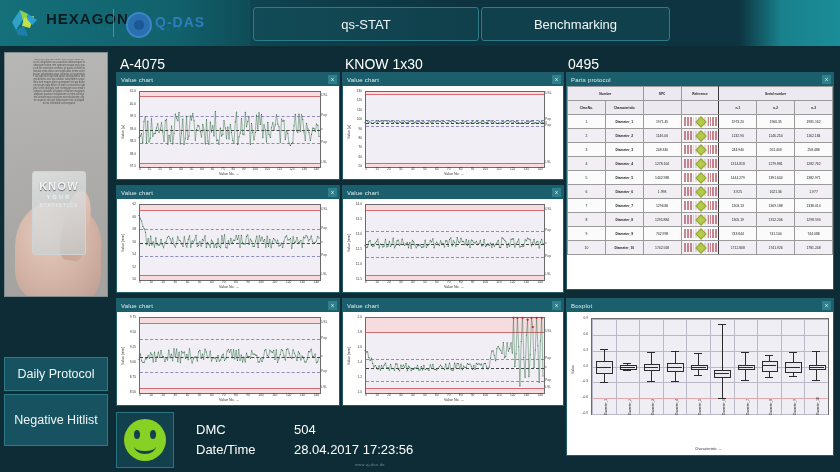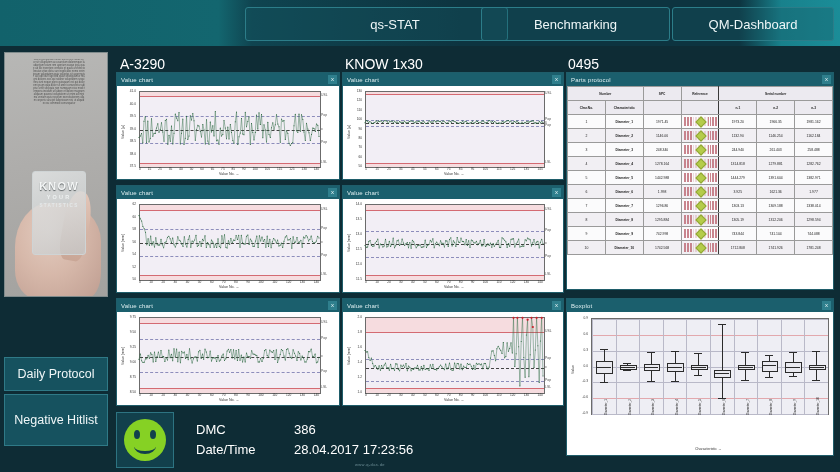--- a/index.html
+++ b/index.html
@@ -16,21 +16,21 @@
   #hextag{position:absolute;left:47px;top:26px;color:#14707a;font-size:5px;letter-spacing:2.1px;font-weight:bold;opacity:.85;}
   #divider{position:absolute;left:113px;top:9px;width:1px;height:28px;background:#6fb3ba;opacity:.6;}
   #qdascircle{position:absolute;left:126px;top:12px;width:22px;height:22px;border-radius:50%;
               background:#2a6fb0;border:2px solid #3d86c4;}
   #qdascircle:after{content:"";position:absolute;left:6px;top:6px;width:10px;height:10px;border-radius:50%;background:#1c5893;}
   #qdasname{position:absolute;left:155px;top:14px;color:#2f7dbd;font-size:14px;font-weight:bold;letter-spacing:1px;}
 
   .navtab{position:absolute;top:7px;height:32px;border:1px solid #2c7d89;border-radius:3px;
           background:rgba(23,88,100,.35);color:#eef6f7;font-size:13px;
           display:flex;align-items:center;justify-content:center;cursor:pointer;}
-  #tab0{left:245px;width:224px;padding-left:37px;}
+  #tab0{left:253px;width:224px;}
   #tab1{left:481px;width:187px;}
   #tab2{left:672px;width:160px;}
 
   
   #sidebar{position:absolute;left:4px;top:52px;width:104px;height:414px;}
   #sideimg{position:absolute;left:0;top:0;width:104px;height:245px;
            background:linear-gradient(170deg,#b7b7b5 0%,#aeadab 45%,#a3a29f 100%);
            overflow:hidden;border:1px solid #7f8b8c;box-sizing:border-box;}
   .blurtxt{position:absolute;left:28px;width:52px;font-size:2.6px;line-height:2.9px;
            color:#2d2d2d;opacity:.75;word-break:break-all;text-align:center;overflow:hidden;}
@@ -113,43 +113,56 @@
   .stlabel{position:absolute;color:#ffffff;font-size:13px;}
   .stval{position:absolute;color:#ffffff;font-size:13px;}
   #footnote{position:absolute;left:355px;top:462px;color:#6e8f97;font-size:4px;letter-spacing:.4px;}
 </style>
 </head>
 <body>
 
 <div id="app">
 
   <div id="header">
+    <div id="brandbar">
+      <svg id="hexlogo" viewBox="0 0 30 30">
+        <polygon points="2,14 10,2 14,10 6,22" fill="#2fa3c7"></polygon>
+        <polygon points="10,2 18,6 14,16 12,9" fill="#8fd14f"></polygon>
+        <polygon points="14,10 24,8 20,20 12,18" fill="#bfe14e"></polygon>
+        <polygon points="6,22 14,18 18,28 8,27" fill="#1d7fa8"></polygon>
+        <polygon points="18,6 27,12 22,17 17,11" fill="#2b9fd6"></polygon>
+      </svg>
+      <div id="hexname">HEXAGON</div>
+      <div id="hextag">MANUFACTURING INTELLIGENCE</div>
+      <div id="divider"></div>
+      <div id="qdascircle"></div>
+      <div id="qdasname">Q-DAS</div>
+    </div>
     <div class="navtab" id="tab0">qs-STAT</div>
     <div class="navtab" id="tab1">Benchmarking</div>
-    <div class="navtab" id="tab2">QM-Dashboard</div>
   </div>
 
   <div id="sidebar">
     <div id="sideimg">
       <div class="blurtxt" style="top:6px;height:108px;">
         sed ut perspiciatis unde omnis iste natus error sit voluptatem accusantium doloremque laudantium totam rem aperiam eaque ipsa quae ab illo inventore veritatis et quasi architecto beatae vitae dicta sunt explicabo nemo enim ipsam voluptatem quia voluptas sit aspernatur aut odit aut fugit sed quia consequuntur magni dolores eos qui ratione voluptatem sequi nesciunt neque porro quisquam est qui dolorem ipsum quia dolor sit amet consectetur adipisci velit sed quia non numquam eius modi tempora incidunt ut labore et dolore magnam aliquam quaerat voluptatem ut enim ad minima veniam quis nostrum exercitationem ullam corporis suscipit laboriosam nisi ut aliquid ex ea commodi consequatur
       </div>
       <div id="hand"></div>
       <div id="thumb"></div>
       <div id="phone">
         <div id="kno">KNOW</div>
         <div id="kno2">YOUR</div>
         <div id="kno3">STATISTICS</div>
       </div>
     </div>
     <div class="sidebtn" id="sb2">Negative Hitlist</div>
     <div class="sidebtn" id="sb1">Daily Protocol</div>
   </div>
 
-  <div class="coltitle" id="ct0">A-3290</div>
+  <div class="coltitle" id="ct0">A-4075</div>
   <div class="coltitle" id="ct1">KNOW 1x30</div>
   <div class="coltitle" id="ct2">0495</div>
 
   <div class="panel" style="left:116px;top:72px;width:224px;height:108px;">
     <div class="phead">
       <span class="ptitle">Value chart</span>
       <span class="pclose">x</span>
     </div>
     <div class="pbody">
         <div class="vc" id="vc11">
@@ -1552,19 +1565,19 @@
 
   <div id="status">
     <div id="smiley">
       <div id="face">
         <div class="eye" id="eyeL"></div>
         <div class="eye" id="eyeR"></div>
         <div id="mouth"></div>
       </div>
     </div>
     <div class="stlabel" style="left:80px;top:12px;">DMC</div>
-    <div class="stval" style="left:178px;top:12px;">386</div>
+    <div class="stval" style="left:178px;top:12px;">504</div>
     <div class="stlabel" style="left:80px;top:32px;">Date/Time</div>
     <div class="stval" style="left:178px;top:32px;">28.04.2017 17:23:56</div>
   </div>
   <div id="footnote">www.q-das.de</div>
 
 </div>
 
 </body></html>

